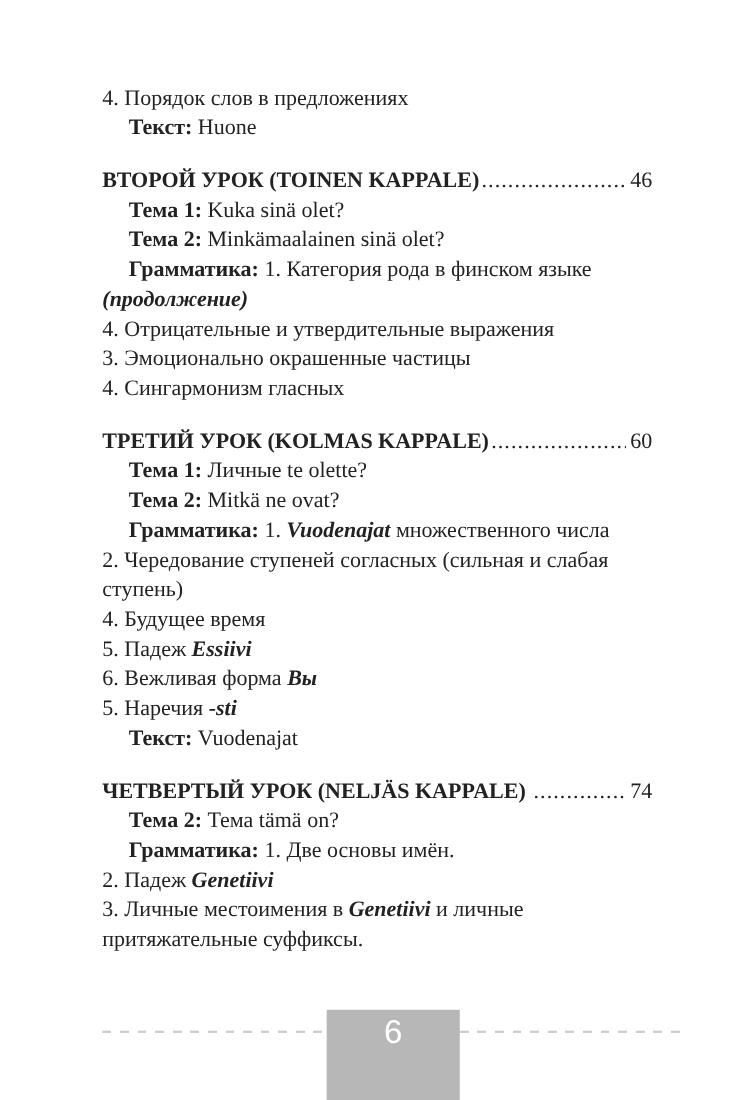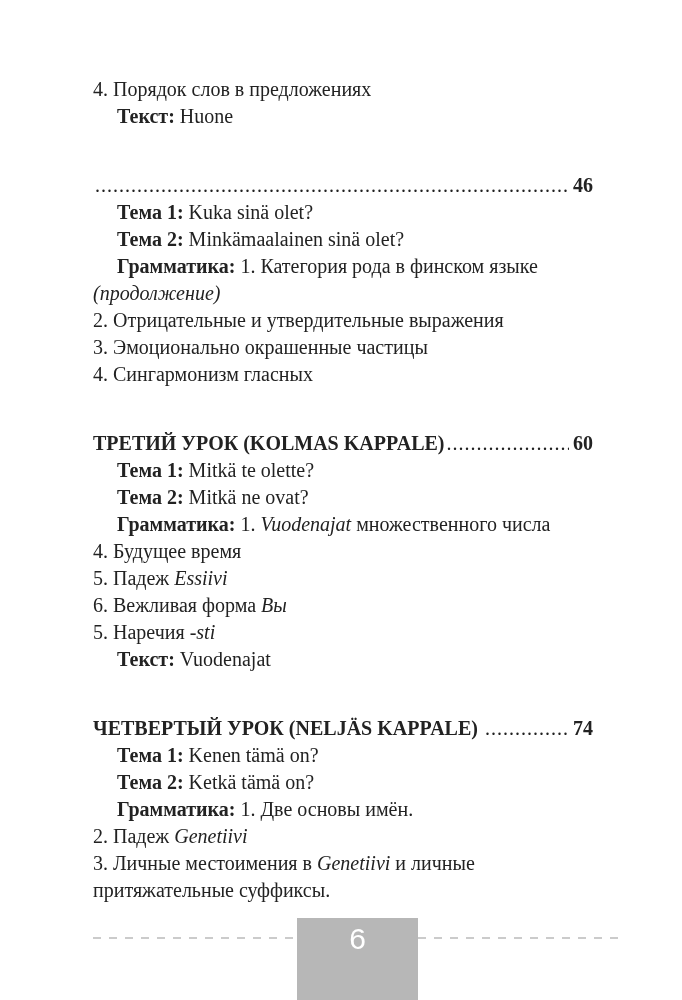--- a/index.html
+++ b/index.html
@@ -23,42 +23,41 @@
     font-size: 20px;
     line-height: 27px;
   }
   .section { margin: 0; }
   .section + .section { margin-top: 21px; }
   .line {
     margin: 0;
     padding: 0;
   }
   .b { font-weight: bold; margin-left: 24px; }
-  .i { font-style: italic; }
-  .bi { font-weight: normal; font-style: italic; }
+  .i { font-style: italic; font-weight: bold; }
+  .bi { font-weight: bold; font-style: italic; }
   .header-row {
     display: flex;
     align-items: baseline;
     font-weight: bold;
     white-space: pre;
   }
   .h-title { flex: none; }
   .leader {
     flex: 1 1 auto;
     overflow: hidden;
     white-space: nowrap;
     font-weight: normal;
     letter-spacing: 1px;
     margin: 0 1px 0 2px;
   }
   .h-page {
     flex: none;
-    font-weight: bold;
+    font-weight: normal;
     padding-left: 3px;
-    margin-top: 21px;
   }
   .footer {
     position: absolute;
     left: 93px;
     width: 529px;
     bottom: 0;
     height: 82px;
     display: flex;
     align-items: flex-start;
   }
@@ -86,44 +85,44 @@
 </style>
 </head>
 <body>
 
 <div class="toc">
     <div class="section">
       <p class="line"><span>4. Порядок слов в предложениях</span></p>
       <p class="line"><span class="b">Текст:</span><span> Huone</span></p>
     </div>
     <div class="section">
-      <div class="header-row"><span class="leader">........................................................................................................................</span><span class="h-page">46</span></div>
+      <div class="header-row"><span class="h-title">ВТОРОЙ УРОК (TOINEN KAPPALE)</span><span class="leader">........................................................................................................................</span><span class="h-page">46</span></div>
       <p class="line"><span class="b">Тема 1:</span><span> Kuka sinä olet?</span></p>
       <p class="line"><span class="b">Тема 2:</span><span> Minkämaalainen sinä olet?</span></p>
       <p class="line"><span class="b">Грамматика:</span><span> 1. Категория рода в финском языке</span></p>
       <p class="line"><span class="i">(продолжение)</span></p>
-      <p class="line"><span>2. Отрицательные и утвердительные выражения</span></p>
+      <p class="line"><span>4. Отрицательные и утвердительные выражения</span></p>
       <p class="line"><span>3. Эмоционально окрашенные частицы</span></p>
       <p class="line"><span>4. Сингармонизм гласных</span></p>
     </div>
     <div class="section">
       <div class="header-row"><span class="h-title">ТРЕТИЙ УРОК (KOLMAS KAPPALE)</span><span class="leader">........................................................................................................................</span><span class="h-page">60</span></div>
-      <p class="line"><span class="b">Тема 1:</span><span> Mitkä te olette?</span></p>
+      <p class="line"><span class="b">Тема 1:</span><span> Личные te olette?</span></p>
       <p class="line"><span class="b">Тема 2:</span><span> Mitkä ne ovat?</span></p>
       <p class="line"><span class="b">Грамматика:</span><span> 1. </span><span class="i">Vuodenajat</span><span> множественного числа</span></p>
+      <p class="line"><span>2. Чередование ступеней согласных (сильная и слабая ступень)</span></p>
       <p class="line"><span>4. Будущее время</span></p>
       <p class="line"><span>5. Падеж </span><span class="i">Essiivi</span></p>
       <p class="line"><span>6. Вежливая форма </span><span class="i">Вы</span></p>
       <p class="line"><span>5. Наречия </span><span class="i">-sti</span></p>
       <p class="line"><span class="b">Текст:</span><span> Vuodenajat</span></p>
     </div>
     <div class="section">
       <div class="header-row"><span class="h-title">ЧЕТВЕРТЫЙ УРОК (NELJÄS KAPPALE) </span><span class="leader">........................................................................................................................</span><span class="h-page">74</span></div>
-      <p class="line"><span class="b">Тема 1:</span><span> Kenen tämä on?</span></p>
-      <p class="line"><span class="b">Тема 2:</span><span> Ketkä tämä on?</span></p>
+      <p class="line"><span class="b">Тема 2:</span><span> Тема tämä on?</span></p>
       <p class="line"><span class="b">Грамматика:</span><span> 1. Две основы имён.</span></p>
       <p class="line"><span>2. Падеж </span><span class="bi">Genetiivi</span></p>
       <p class="line"><span>3. Личные местоимения в </span><span class="bi">Genetiivi</span><span> и личные притяжательные суффиксы.</span></p>
     </div>
   </div>
 
 <div class="footer">
   <div class="dash"></div>
   <div class="page-box">
     <span>6</span>

